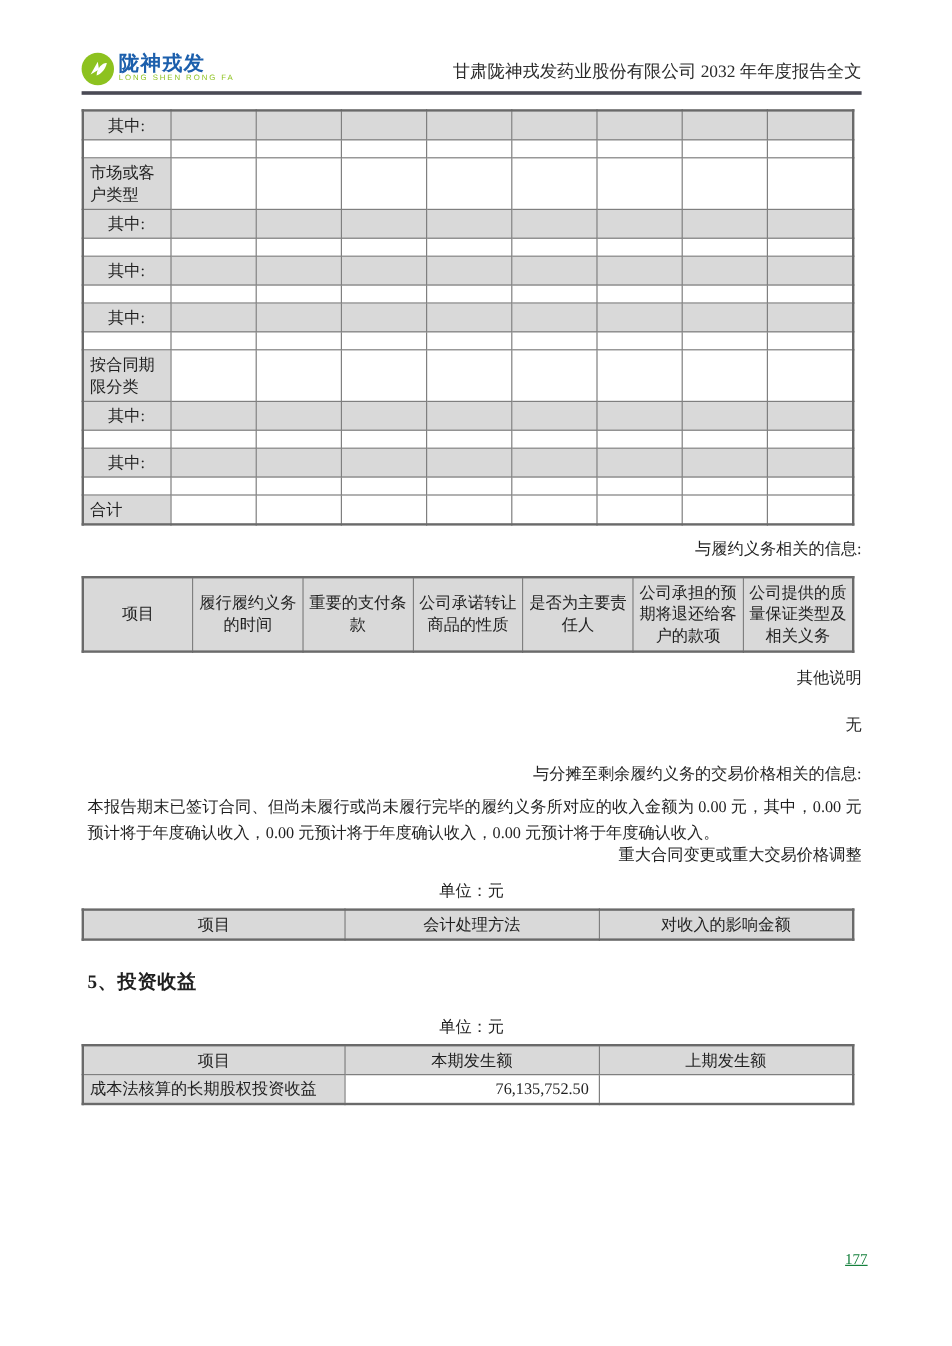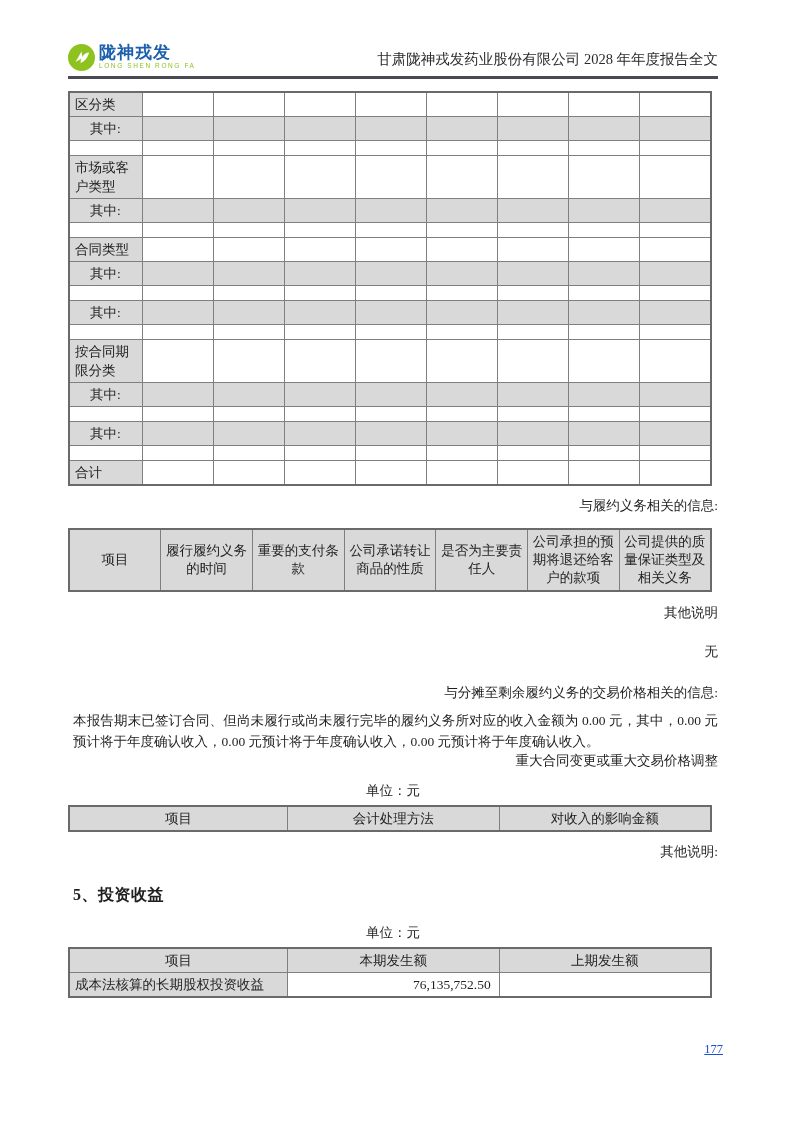--- a/index.html
+++ b/index.html
@@ -105,21 +105,21 @@
     font-weight: bold;
     margin: 24px 0 0 5px;
     letter-spacing: 0.5px;
   }
   .unit-line-2 { margin-top: 18px; }
   .page-number {
     position: absolute;
     top: 1042px;
     right: 70px;
     font-size: 12.5px;
-    color: #1d4ed8;
+    color: #15803d;
     text-decoration: underline;
   }
 </style>
 </head>
 <body>
 
 <div class="content">
 
   <div class="page-header">
     <div class="logo">
@@ -127,47 +127,36 @@
         <svg width="27" height="27" viewBox="0 0 27 27" aria-hidden="true">
           <path d="M7.5 18 L13.5 7.5 L14.5 14 Z" fill="#ffffff"></path>
           <path d="M12.5 19 C12.5 12 18.5 8 21 8.6 C20.3 13 16.5 17.8 12.5 19 Z" fill="#ffffff"></path>
         </svg>
       </span>
       <span class="logo-text">
         <span class="logo-cn">陇神戎发</span>
         <span class="logo-en">LONG SHEN RONG FA</span>
       </span>
     </div>
-    <div class="header-title">甘肃陇神戎发药业股份有限公司 2028 年年度报告全文</div>
+    <div class="header-title">甘肃陇神戎发药业股份有限公司 2032 年年度报告全文</div>
   </div>
 
   <table class="tbl tbl-1" id="classification-table">
       <colgroup>
         <col style="width: 73px;">
         <col>
         <col>
         <col>
         <col>
         <col>
         <col>
         <col>
         <col>
       </colgroup>
       <tbody>
-        <tr class="row-category">
-          <td class="label-cell shaded">区分类</td>
-          <td></td>
-          <td></td>
-          <td></td>
-          <td></td>
-          <td></td>
-          <td></td>
-          <td></td>
-          <td></td>
-        </tr>
         <tr class="row-among">
           <td class="label-cell shaded">其中:</td>
           <td class="shaded"></td>
           <td class="shaded"></td>
           <td class="shaded"></td>
           <td class="shaded"></td>
           <td class="shaded"></td>
           <td class="shaded"></td>
           <td class="shaded"></td>
           <td class="shaded"></td>
@@ -200,31 +189,20 @@
           <td class="shaded"></td>
           <td class="shaded"></td>
           <td class="shaded"></td>
           <td class="shaded"></td>
           <td class="shaded"></td>
           <td class="shaded"></td>
           <td class="shaded"></td>
         </tr>
         <tr class="row-blank">
           <td class="label-cell"></td>
-          <td></td>
-          <td></td>
-          <td></td>
-          <td></td>
-          <td></td>
-          <td></td>
-          <td></td>
-          <td></td>
-        </tr>
-        <tr class="row-category">
-          <td class="label-cell shaded">合同类型</td>
           <td></td>
           <td></td>
           <td></td>
           <td></td>
           <td></td>
           <td></td>
           <td></td>
           <td></td>
         </tr>
         <tr class="row-among">
@@ -370,21 +348,20 @@
         <col style="width:33%">
       </colgroup>
       <tbody>
         <tr id="adjustment-header-row">
           <th class="shaded">项目</th>
           <th class="shaded">会计处理方法</th>
           <th class="shaded">对收入的影响金额</th>
         </tr>
       </tbody>
     </table>
-  <p class="t-indent footer-note">其他说明:</p>
 
   <h3 class="section-heading">5、投资收益</h3>
 
   <div class="unit-line unit-line-2">单位：元</div>
   <table class="tbl three-col" id="investment-table">
     <colgroup>
         <col style="width:34%">
         <col style="width:33%">
         <col style="width:33%">
       </colgroup>

